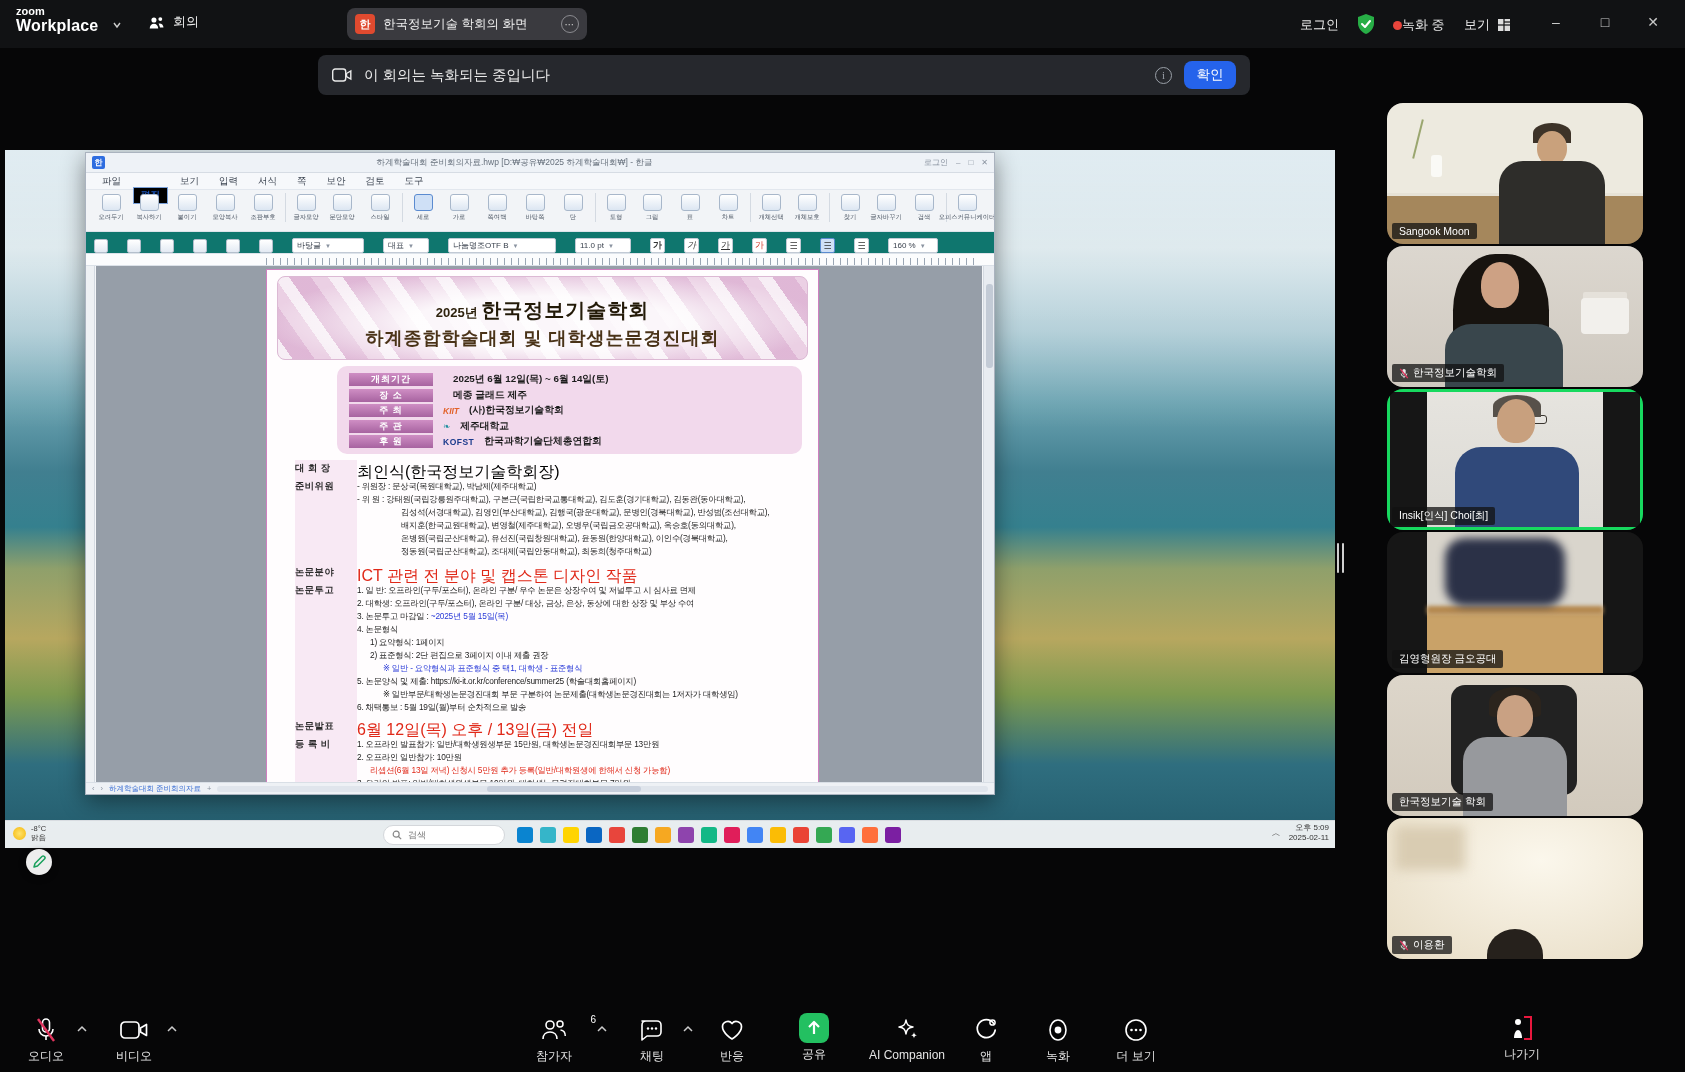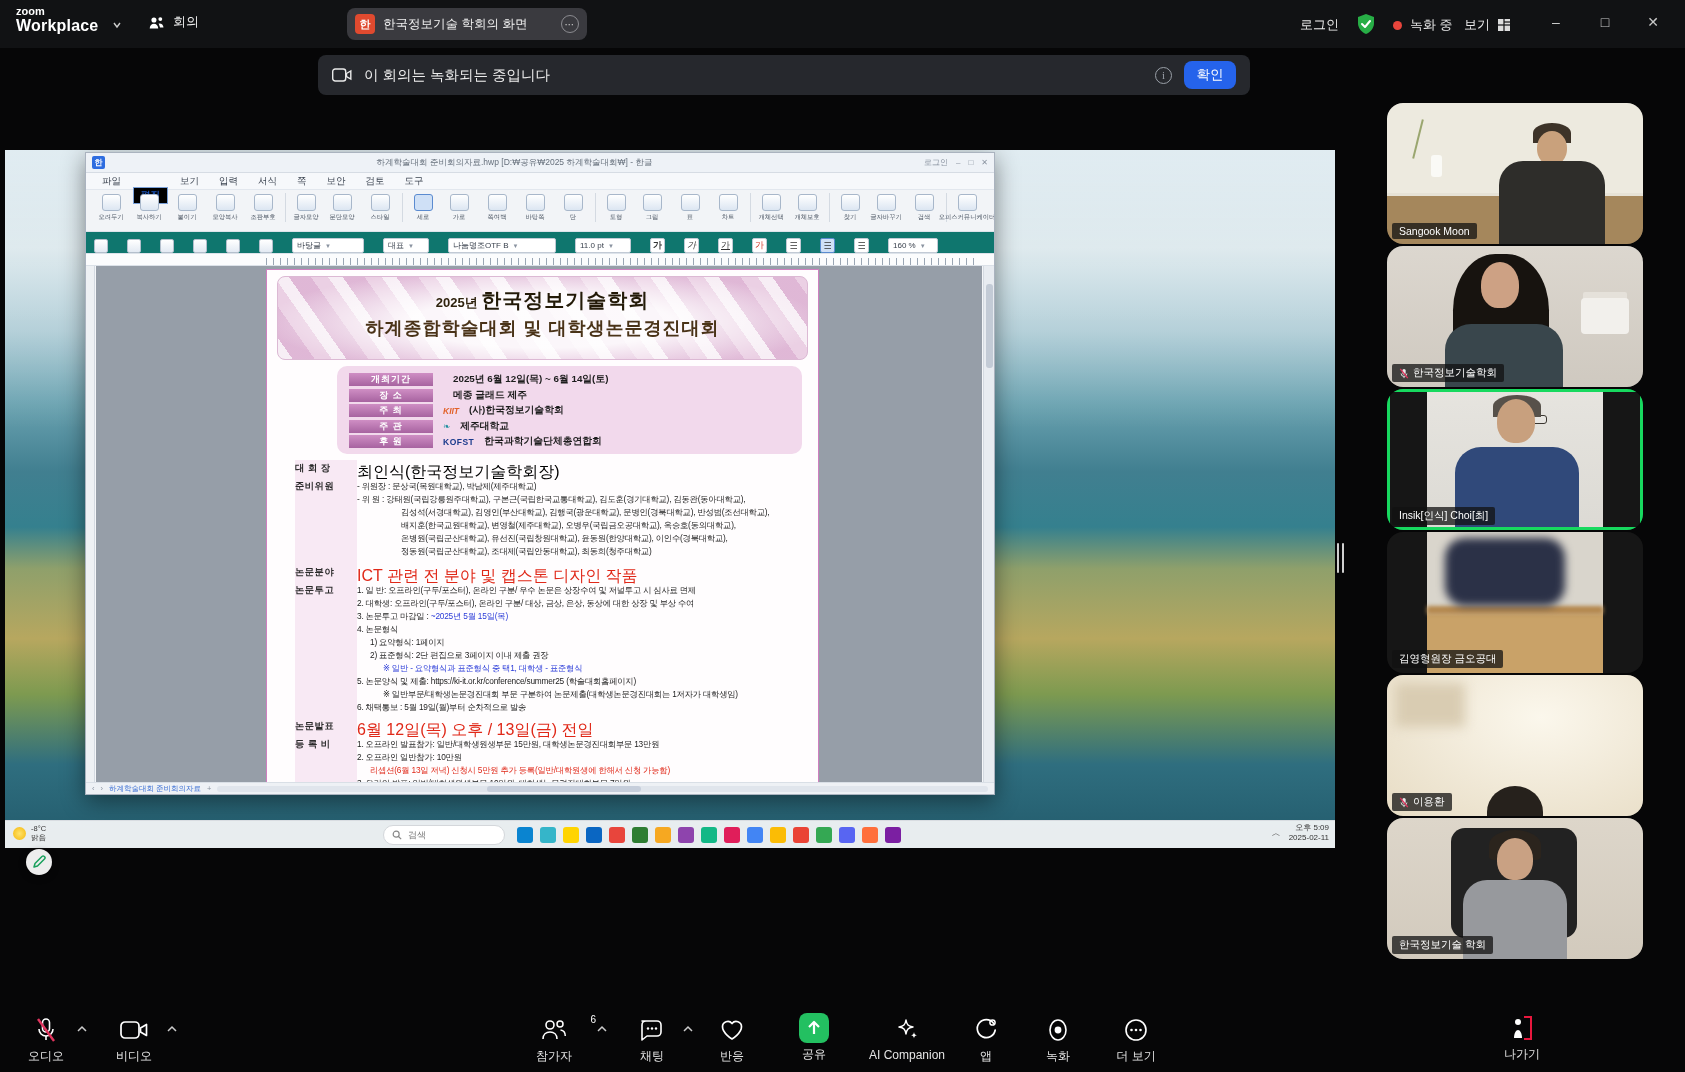--- a/index.html
+++ b/index.html
@@ -17,21 +17,21 @@
   .sharetab{position:absolute;left:347px;top:8px;width:240px;height:32px;background:#3a3a3f;border-radius:8px;
             display:flex;align-items:center;gap:8px;padding:0 8px;color:#f2f2f2;font-size:12.5px;cursor:pointer;}
   .sharetab .badge{width:20px;height:20px;border-radius:4px;background:#e04a2f;color:#fff;font-size:11px;font-weight:700;
                    display:flex;align-items:center;justify-content:center;flex:0 0 auto;}
   .sharetab .lbl{flex:1;white-space:nowrap;overflow:hidden;}
   .sharetab .dots{width:18px;height:18px;border-radius:50%;border:1px solid #8b8b90;color:#cfcfcf;font-size:10px;
                   display:flex;align-items:center;justify-content:center;letter-spacing:1px;}
   .tr-item{color:#e9e9e9;font-size:13px;display:flex;align-items:center;gap:6px;}
   .login{position:absolute;left:1300px;top:16px;}
   .shield{position:absolute;left:1355px;top:13px;}
-  .recstat{position:absolute;left:1393px;top:16px;display:flex;align-items:center;gap:8px;}
+  .recstat{position:absolute;left:1393px;top:16px;display:flex;align-items:center;gap:0;}
   .recdot{width:9px;height:9px;border-radius:50%;background:#e8453c;}
   .viewbtn{position:absolute;left:1464px;top:16px;display:flex;align-items:center;gap:7px;}
   .winbtn{position:absolute;top:14px;color:#c9c9c9;font-size:14px;width:20px;text-align:center;cursor:pointer;}
 
   
   .banner{position:absolute;left:318px;top:55px;width:932px;height:40px;background:#26282d;border-radius:8px;
           display:flex;align-items:center;color:#ececec;font-size:14.5px;padding:0 14px;gap:12px;}
   .banner .grow{flex:1;}
   .info-i{width:17px;height:17px;border-radius:50%;border:1.4px solid #9aa0a8;color:#9aa0a8;font-size:11px;
           display:flex;align-items:center;justify-content:center;font-family:"Liberation Serif",serif;}
@@ -85,21 +85,21 @@
 
   
   .page{position:absolute;left:170px;top:3px;width:553px;height:515px;background:#fffdfe;border:1.5px solid #cf7fc0;
         overflow:hidden;padding:0;}
   .doc-banner{position:absolute;left:10px;top:6px;width:531px;height:84px;border-radius:8px;border:1px solid #dcb9d4;
       background:
         radial-gradient(ellipse 70% 90% at 50% 55%, rgba(255,255,255,.88) 35%, rgba(255,255,255,0) 75%),
         repeating-linear-gradient(55deg, rgba(255,255,255,.6) 0 12px, rgba(213,160,201,.55) 12px 30px, rgba(234,204,226,.5) 30px 44px),
         #ecd4e6;
       text-align:center;color:#2f230e;}
-  .doc-banner .l1{margin-top:10px;font-size:13px;font-weight:700;}
+  .doc-banner .l1{margin-top:20px;font-size:13px;font-weight:700;}
   .doc-banner .l1 b{font-size:20px;letter-spacing:1px;color:#231a08;}
   .doc-banner .l2{font-size:18px;font-weight:700;color:#4a3318;letter-spacing:1px;margin-top:2px;}
   .doc-banner .l3{font-size:10px;font-weight:700;color:#33250e;margin-top:4px;}
   .infobox{position:absolute;left:70px;top:96px;width:465px;height:88px;background:#f2d9ec;border-radius:10px;padding:6px 0 0 12px;}
   .inforow{display:flex;align-items:center;height:15.5px;gap:10px;}
   .inforow .pill{width:84px;height:13px;border-radius:0;background:linear-gradient(#cf8ec4,#a763a0);color:#fff;
                  font-size:9px;font-weight:700;display:flex;align-items:center;justify-content:center;letter-spacing:1px;flex:0 0 auto;}
   .inforow .logo{font-size:8.5px;font-weight:800;font-style:italic;white-space:nowrap;}
   .inforow.kiit .logo{color:#e2622a;}
   .inforow.jeju .logo{color:#1f8f9f;font-style:normal;}
@@ -627,51 +627,51 @@
           <span class="v-extra2"></span>
           <span class="v-hair"></span>
           <span class="v-head"></span>
           <span class="v-body"></span>
       </div>
       <div class="nametag">
 
         <span>김영형원장 금오공대</span>
       </div>
     </div>
+      <div class="tile scene5">
+      <div class="video">
+        <span class="v-extra"></span>
+          <span class="v-extra2"></span>
+          <span class="v-hair"></span>
+          <span class="v-head"></span>
+          <span class="v-body"></span>
+      </div>
+      <div class="nametag">
+
+        <span>한국정보기술 학회</span>
+      </div>
+    </div>
       <div class="tile scene6 muted">
       <div class="video">
         <span class="v-extra"></span>
           <span class="v-extra2"></span>
           <span class="v-hair"></span>
           <span class="v-head"></span>
           <span class="v-body"></span>
       </div>
       <div class="nametag">
         <svg class="mic-off" width="10" height="11" viewBox="0 0 12 13">
           <rect x="4" y="1" width="4" height="7" rx="2" fill="#e8e8e8"></rect>
           <path d="M2.5 6.5a3.5 3.5 0 007 0" fill="none" stroke="#e8e8e8" stroke-width="1.1"></path>
           <line x1="6" y1="10" x2="6" y2="12" stroke="#e8e8e8" stroke-width="1.1"></line>
           <line x1="1.5" y1="1" x2="10.5" y2="12" stroke="#e0355e" stroke-width="1.6"></line>
         </svg>
         <span>이용환</span>
       </div>
     </div>
-      <div class="tile scene5">
-      <div class="video">
-        <span class="v-extra"></span>
-          <span class="v-extra2"></span>
-          <span class="v-hair"></span>
-          <span class="v-head"></span>
-          <span class="v-body"></span>
-      </div>
-      <div class="nametag">
-
-        <span>한국정보기술 학회</span>
-      </div>
-    </div>
     </div>
 
   <div class="ctl" style="left:20px;top:1016px;width:52px">
     <div class="icw">
       <svg width="24" height="26" viewBox="0 0 24 26">
         <rect x="8.5" y="2" width="7" height="13" rx="3.5" fill="none" stroke="#fff" stroke-width="1.6"></rect>
         <path d="M5 12a7 7 0 0014 0" fill="none" stroke="#fff" stroke-width="1.6"></path>
         <line x1="12" y1="19" x2="12" y2="23" stroke="#fff" stroke-width="1.6"></line>
         <line x1="4" y1="2" x2="20" y2="24" stroke="#e0355e" stroke-width="2.4"></line>
       </svg>

